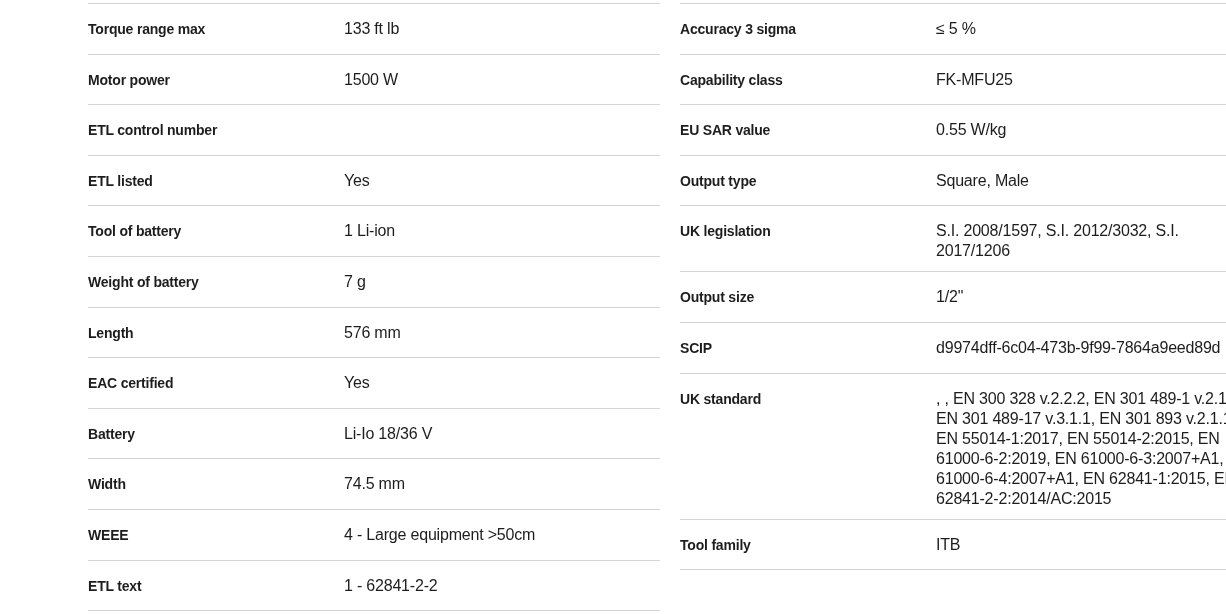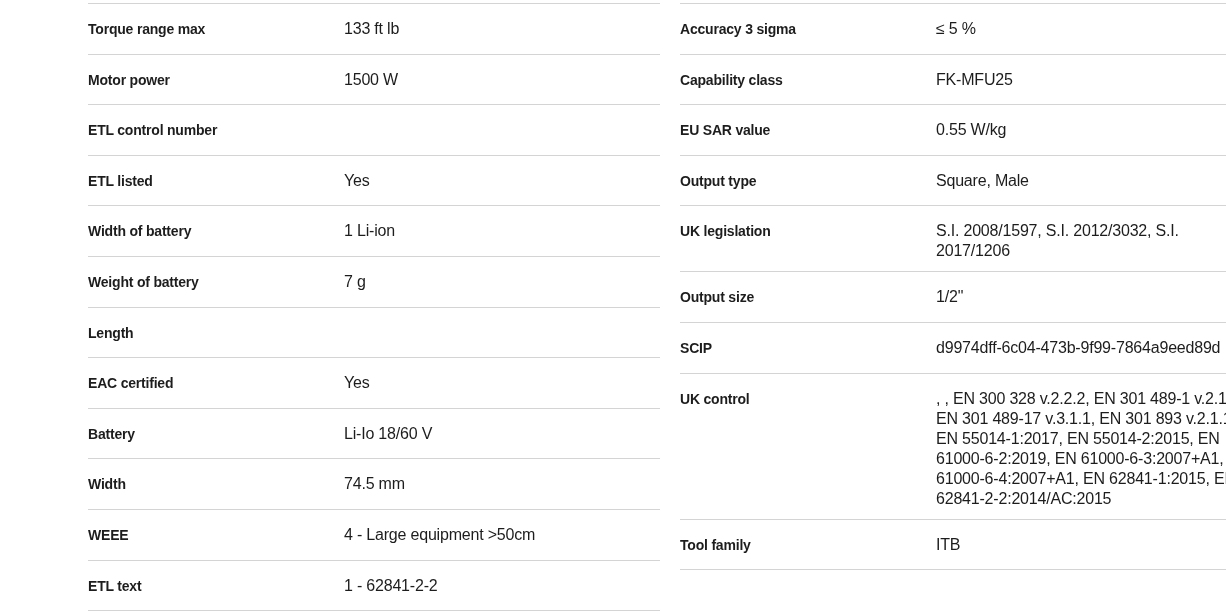--- a/index.html
+++ b/index.html
@@ -81,41 +81,42 @@
   <div class="spec-row">
     <div class="spec-label">ETL control number</div>
   </div>
 
   <div class="spec-row">
     <div class="spec-label">ETL listed</div>
     <div class="spec-value">Yes</div>
   </div>
 
   <div class="spec-row">
-    <div class="spec-label">Width of battery</div>
+    <div class="spec-label">Tool of battery</div>
     <div class="spec-value">1 Li-ion</div>
   </div>
 
   <div class="spec-row">
     <div class="spec-label">Weight of battery</div>
     <div class="spec-value">7 g</div>
   </div>
 
   <div class="spec-row">
     <div class="spec-label">Length</div>
+    <div class="spec-value">576 mm</div>
   </div>
 
   <div class="spec-row">
     <div class="spec-label">EAC certified</div>
     <div class="spec-value">Yes</div>
   </div>
 
   <div class="spec-row">
     <div class="spec-label">Battery</div>
-    <div class="spec-value">Li-Io 18/60 V</div>
+    <div class="spec-value">Li-Io 18/36 V</div>
   </div>
 
   <div class="spec-row">
     <div class="spec-label">Width</div>
     <div class="spec-value">74.5 mm</div>
   </div>
 
   <div class="spec-row">
     <div class="spec-label">WEEE</div>
     <div class="spec-value">4 - Large equipment &gt;50cm</div>
@@ -157,21 +158,21 @@
     <div class="spec-value">1/2"</div>
   </div>
 
 
   <div class="spec-row">
     <div class="spec-label">SCIP</div>
     <div class="spec-value">d9974dff-6c04-473b-9f99-7864a9eed89d</div>
   </div>
 
   <div class="spec-row">
-    <div class="spec-label">UK control</div>
+    <div class="spec-label">UK standard</div>
     <div class="spec-value">, , EN 300 328 v.2.2.2, EN 301 489-1 v.2.1.1, EN 301 489-17 v.3.1.1, EN 301 893 v.2.1.1, EN 55014-1:2017, EN 55014-2:2015, EN 61000-6-2:2019, EN 61000-6-3:2007+A1, EN 61000-6-4:2007+A1, EN 62841-1:2015, EN 62841-2-2:2014/AC:2015</div>
   </div>
 
   <div class="spec-row">
     <div class="spec-label">Tool family</div>
     <div class="spec-value">ITB</div>
   </div>
 </section>
 </div>
 

